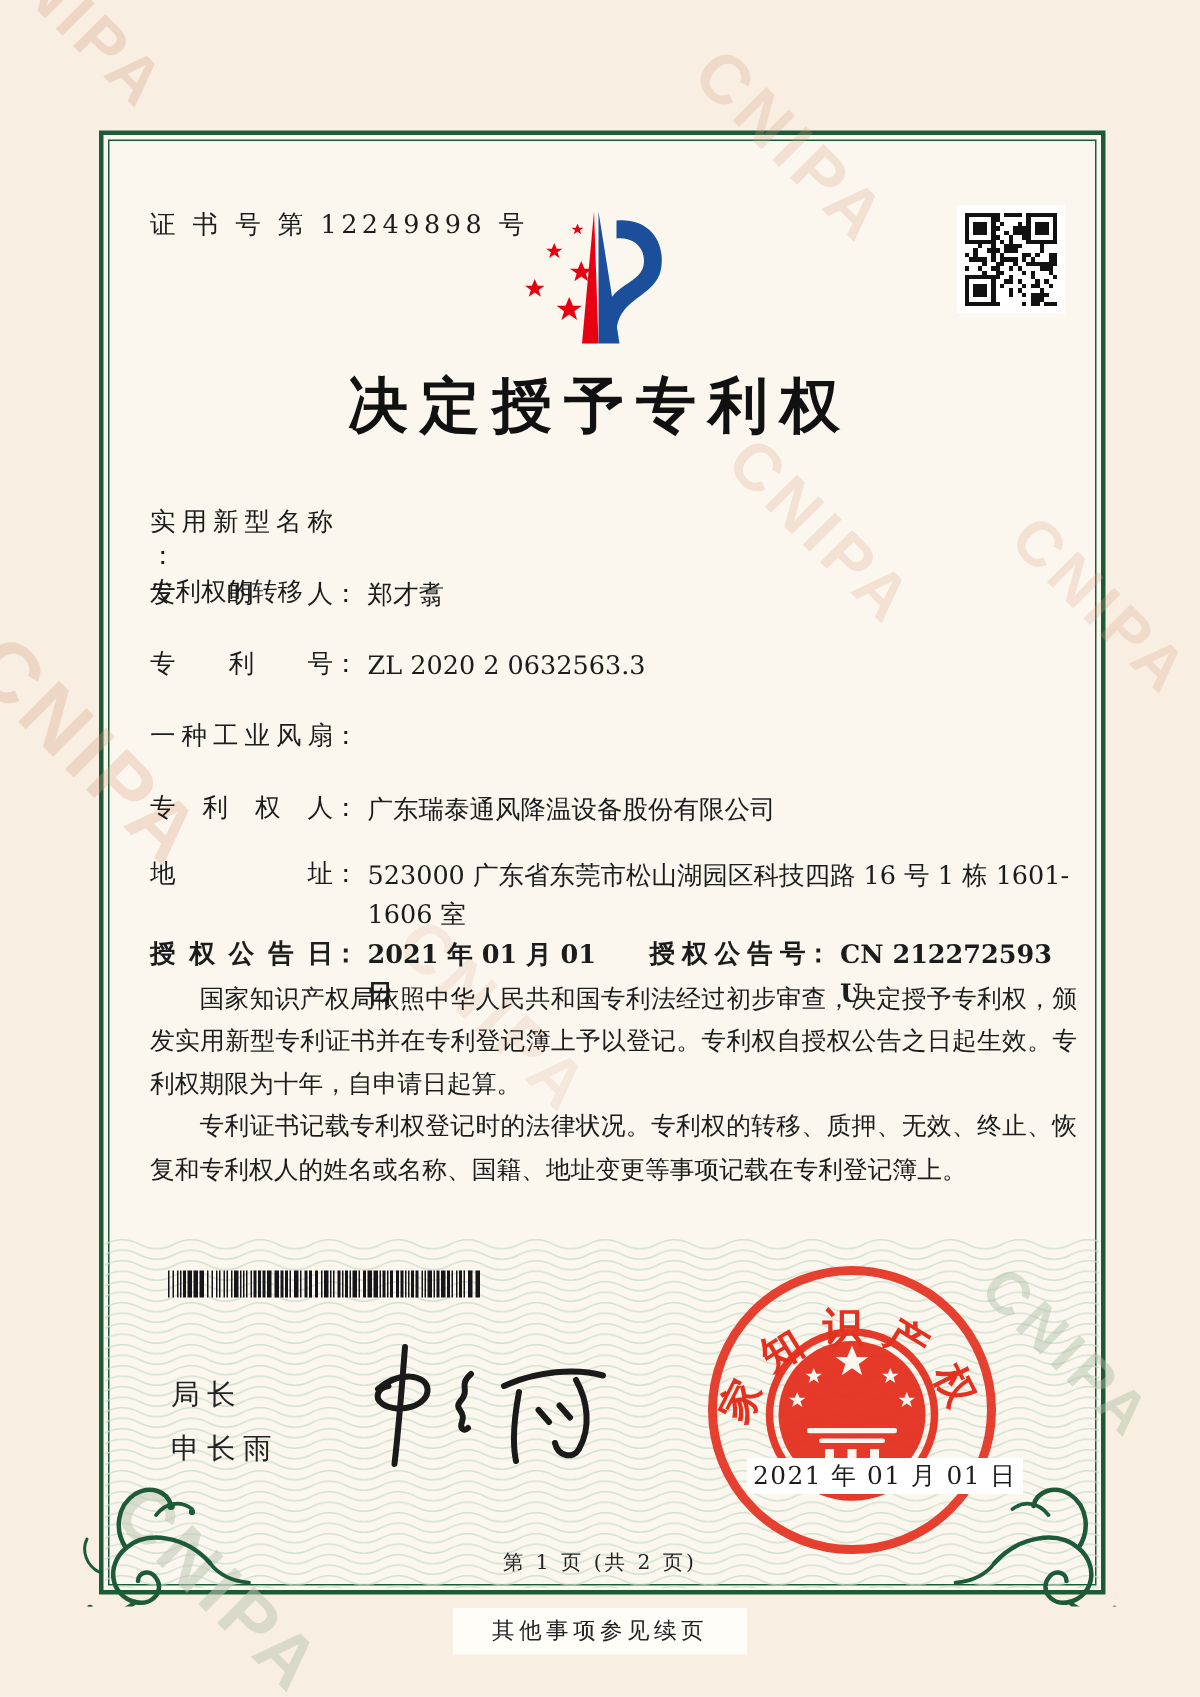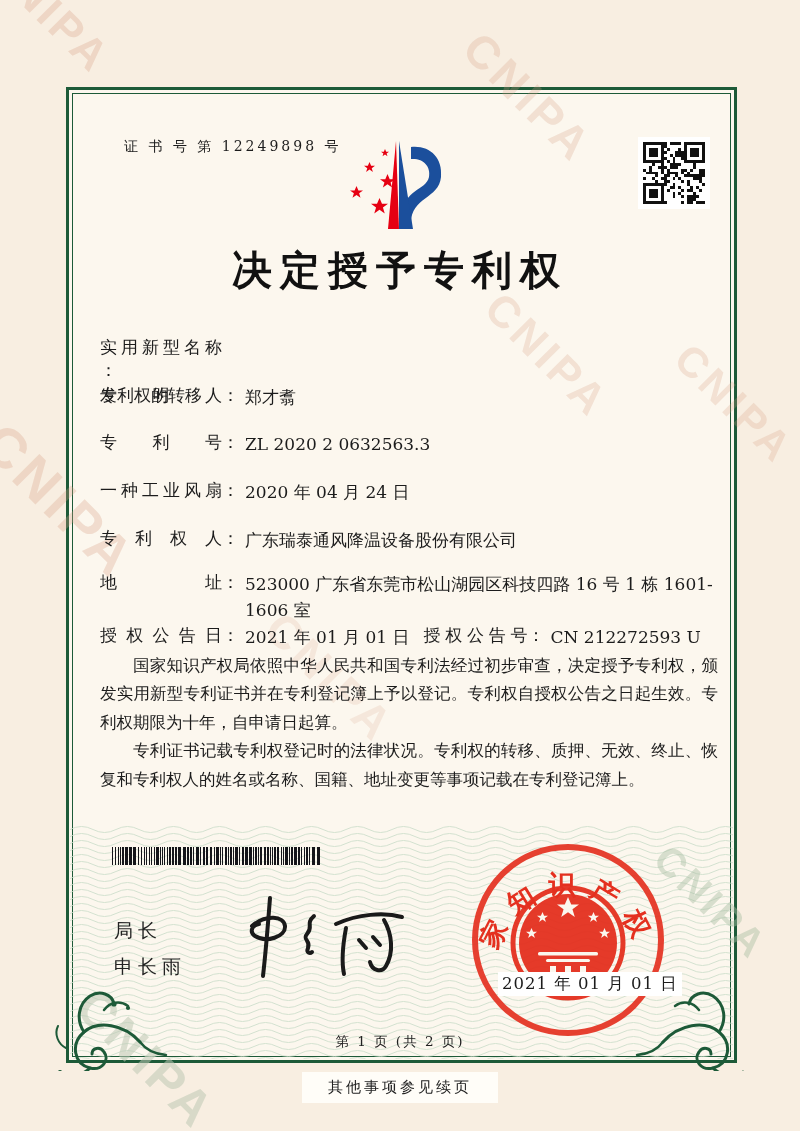--- a/index.html
+++ b/index.html
@@ -19,33 +19,33 @@
 
   
   .frame{position:absolute;left:66px;top:87px;width:671px;height:976px;border:3px solid #1d5a38;background:#fcf7ee;z-index:1;box-sizing:border-box;}
   .frame::before{content:"";position:absolute;inset:3px;border:1px solid #1d5a38;}
 
   
   .band{position:absolute;left:70px;top:826px;width:663px;height:233px;z-index:2;}
 
   .content{position:absolute;inset:0;z-index:4;}
 
-  .certno{position:absolute;left:100px;top:138px;font-size:14px;letter-spacing:3px;margin-left:24px;}
+  .certno{position:absolute;left:100px;top:138px;font-size:17px;letter-spacing:3px;}
   .logo{position:absolute;left:333px;top:131px;width:140px;height:106px;}
   .qr{position:absolute;left:638px;top:137px;width:72px;height:72px;background:#fff;padding:5px;box-sizing:border-box;}
   .qr svg{width:62px;height:62px;display:block;shape-rendering:crispEdges;}
 
   .title{position:absolute;left:0;top:243px;width:100%;text-align:center;font-size:40px;font-weight:bold;letter-spacing:8px;color:#111;}
 
   .fields{position:absolute;left:100px;top:336px;width:620px;font-size:17px;}
   .frow{position:absolute;left:0;display:flex;align-items:flex-start;}
   .flabel{display:inline-block;width:122px;text-align:justify;text-align-last:justify;flex:none;}
   .fcolon{flex:none;margin-right:6px;}
   .fvalue{display:inline-block;max-width:478px;line-height:1.55;}
-  .r1{top:0;flex-direction:column;} .r2{top:48px;} .r3{top:95px;} .r4{top:143px;} .r5{top:191px;} .r6{top:235px;justify-content:center;} .r7{top:288px;}
+  .r1{top:0;flex-direction:column;} .r2{top:48px;} .r3{top:95px;} .r4{top:143px;} .r5{top:191px;} .r6{top:235px;justify-content:center;} .r7{top:288px;font-weight:bold;}
   .pair2{margin-left:14px;display:flex;}
   .pair2 .flabel{width:104px;}
 
   .paras{position:absolute;left:100px;top:652px;width:618px;font-size:16.5px;line-height:1.72;text-align:justify;}
   .paras p{margin:0;text-indent:2em;}
 
   .barcode{position:absolute;left:112px;top:847px;width:210px;height:18px;}
   .barcode i{position:absolute;top:0;bottom:0;background:#15151a;}
 
   .signer{position:absolute;left:114px;top:913px;font-family:"Liberation Sans",sans-serif;font-size:19px;letter-spacing:5px;color:#222;line-height:1.9;}
@@ -272,21 +272,20 @@
         <span class="fvalue">郑才翥</span>
       </div>
       <div class="frow r3">
         <span class="flabel">专利号</span>
           <span class="fcolon">：</span>
         <span class="fvalue">ZL 2020 2 0632563.3</span>
       </div>
       <div class="frow r4">
         <span class="flabel">一种工业风扇</span>
           <span class="fcolon">：</span>
-        <span class="fvalue">2020 年 04 月 24 日</span>
       </div>
       <div class="frow r5">
         <span class="flabel">专利权人</span>
           <span class="fcolon">：</span>
         <span class="fvalue">广东瑞泰通风降温设备股份有限公司</span>
       </div>
       <div class="frow r6">
         <span class="flabel">地址</span>
           <span class="fcolon">：</span>
         <span class="fvalue">523000 广东省东莞市松山湖园区科技四路 16 号 1 栋 1601-1606 室</span>

